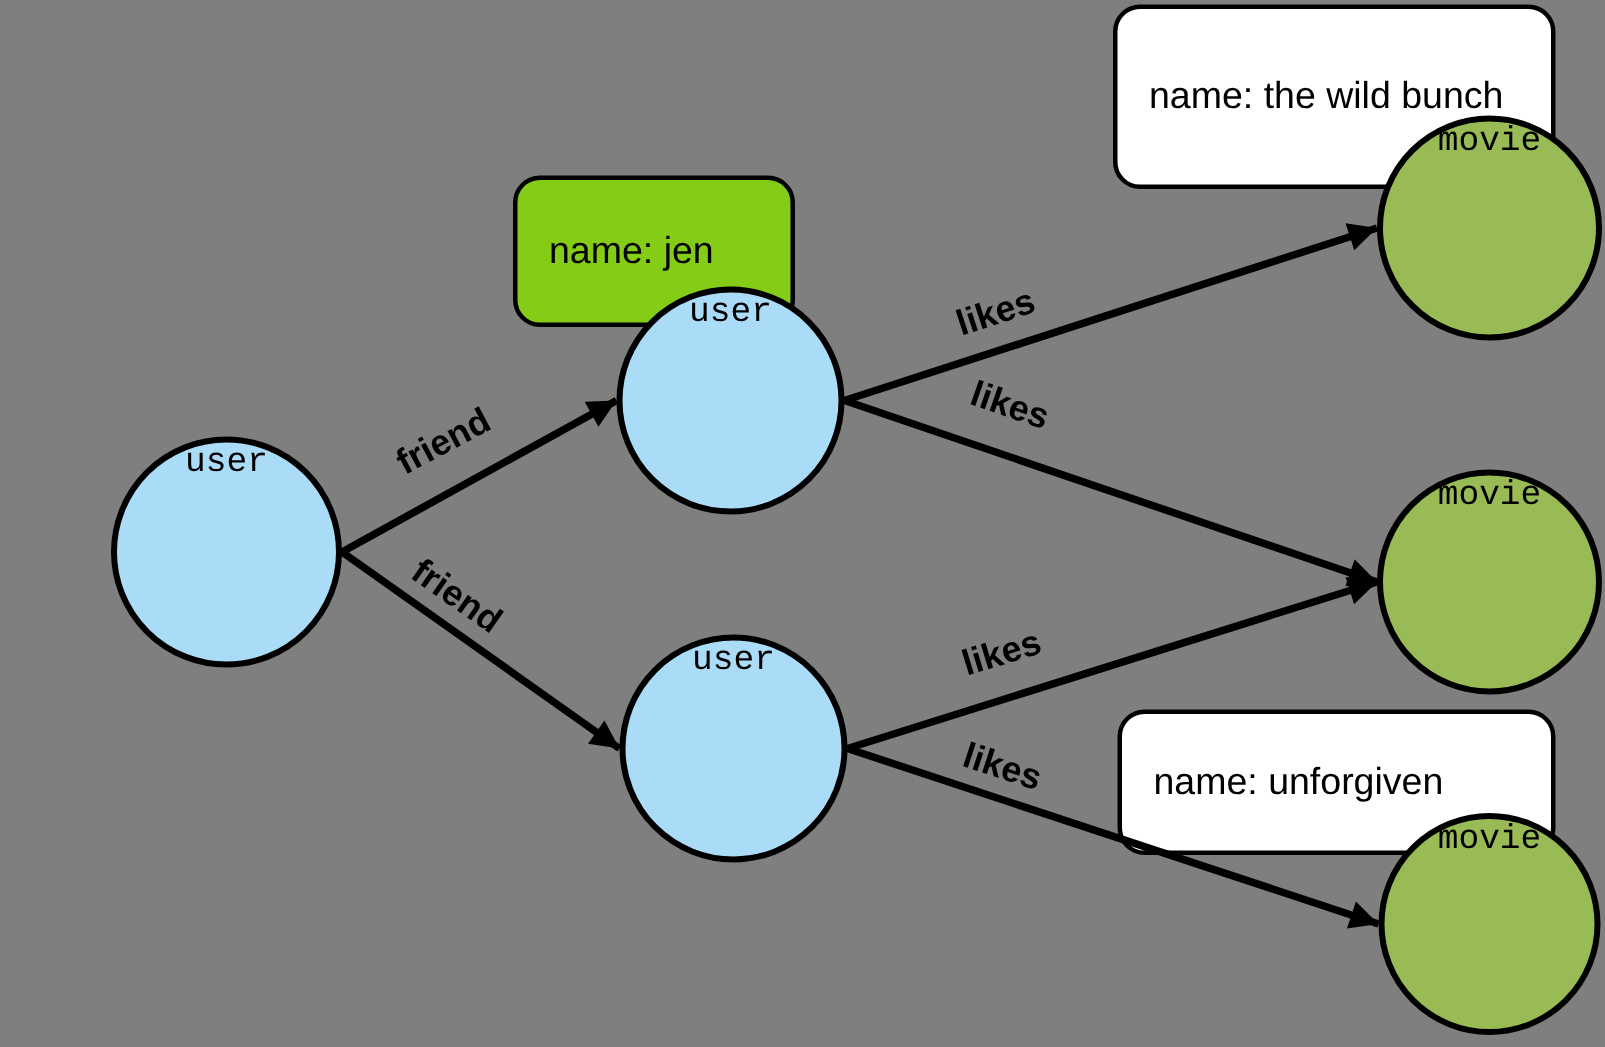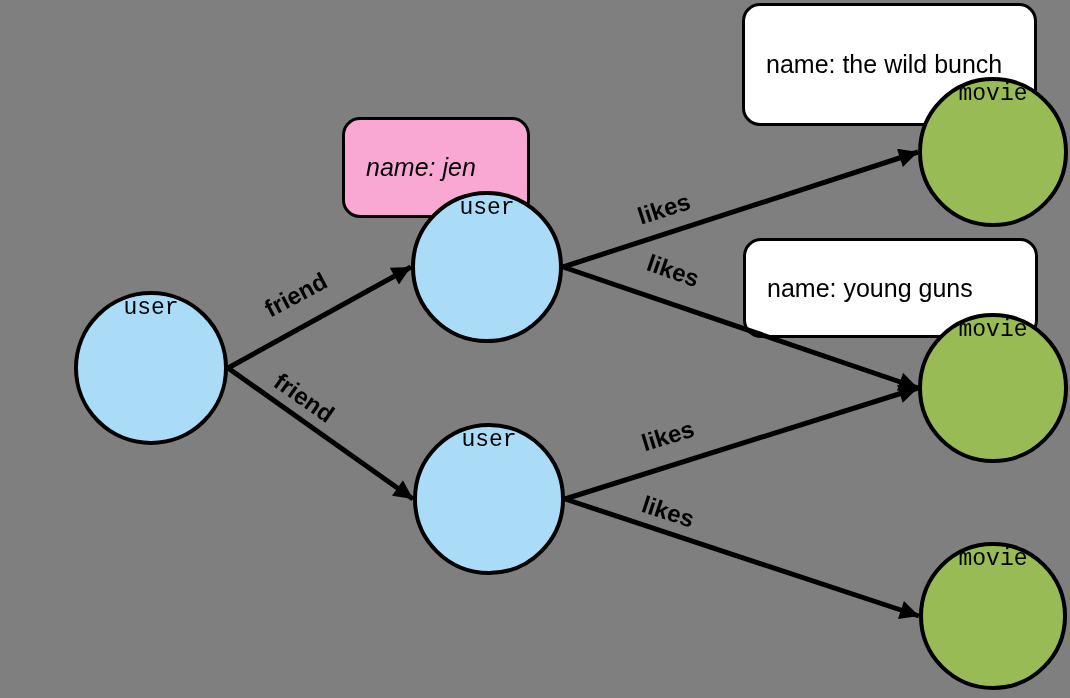--- a/index.html
+++ b/index.html
@@ -60,28 +60,28 @@
       </marker>
     </defs>
   <line x1="228" y1="368" x2="411" y2="267" stroke="#000000" stroke-width="5" marker-end="url(#arrowhead)"></line>
       <line x1="228" y1="368" x2="413" y2="499" stroke="#000000" stroke-width="5" marker-end="url(#arrowhead)"></line>
       <line x1="563" y1="267" x2="918" y2="152" stroke="#000000" stroke-width="5" marker-end="url(#arrowhead)"></line>
       <line x1="563" y1="267" x2="918" y2="388" stroke="#000000" stroke-width="5" marker-end="url(#arrowhead)"></line>
       <line x1="565" y1="499" x2="918" y2="388" stroke="#000000" stroke-width="5" marker-end="url(#arrowhead)"></line>
       <line x1="565" y1="499" x2="919" y2="616" stroke="#000000" stroke-width="5" marker-end="url(#arrowhead)"></line>
     </svg>
 
-    <div class="prop-box" style="left: 342px; top: 117px; width: 188px; height: 101px; background: #f9a8d4; border-color: rgb(0, 0, 0); font-style: italic;">
+    <div class="prop-box" style="left: 342px; top: 117px; width: 188px; height: 101px; background: #84cc16; border-color: rgb(0, 0, 0);">
       <span>name: jen</span>
     </div>
     <div class="prop-box" style="left: 742px; top: 3px; width: 295px; height: 123px; background: rgb(255, 255, 255); border-color: rgb(0, 0, 0);">
       <span>name: the wild bunch</span>
     </div>
-    <div class="prop-box" style="left: 743px; top: 238px; width: 295px; height: 100px; background: rgb(255, 255, 255); border-color: rgb(0, 0, 0);">
-      <span>name: young guns</span>
+    <div class="prop-box" style="left: 745px; top: 473px; width: 292px; height: 97px; background: rgb(255, 255, 255); border-color: rgb(0, 0, 0);">
+      <span>name: unforgiven</span>
     </div>
     <div class="node-circle" style="left: 74px; top: 291px; width: 154px; height: 154px; background: rgb(170, 220, 247); border-color: rgb(0, 0, 0);">
       <span>user</span>
     </div>
     <div class="node-circle" style="left: 411px; top: 191px; width: 152px; height: 152px; background: rgb(170, 220, 247); border-color: rgb(0, 0, 0);">
       <span>user</span>
     </div>
     <div class="node-circle" style="left: 413px; top: 423px; width: 152px; height: 152px; background: rgb(170, 220, 247); border-color: rgb(0, 0, 0);">
       <span>user</span>
     </div>

